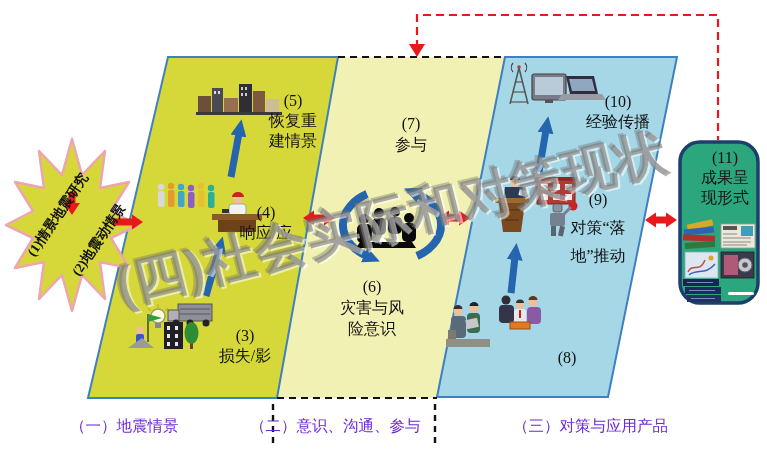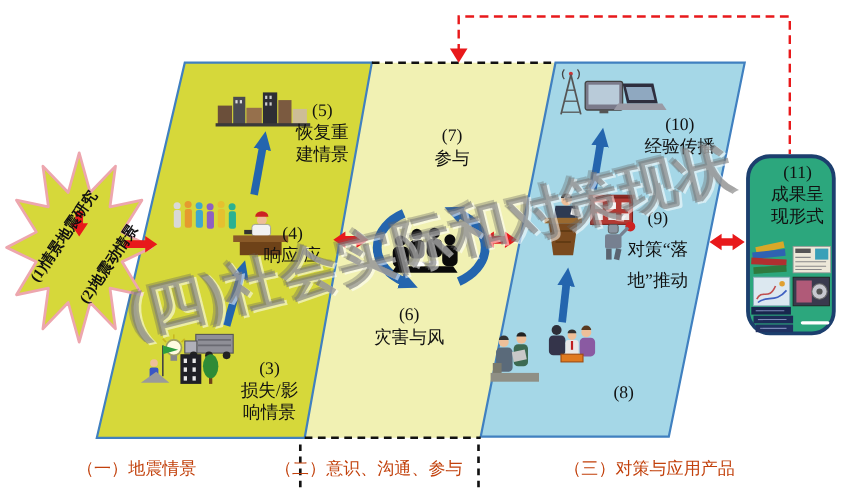--- a/index.html
+++ b/index.html
@@ -3,21 +3,21 @@
 <meta charset="utf-8">
 <style>
   html,body{margin:0;padding:0;background:#fff;}
   #screen{position:relative;width:767px;height:450px;background:#ffffff;overflow:hidden;
           font-family:"Liberation Serif","DejaVu Serif",serif;}
   #shapes{position:absolute;left:0;top:0;width:767px;height:450px;}
   .lbl{position:absolute;text-align:center;font-size:16px;line-height:1.25;color:#111;z-index:3;}
   .lbl .ln{display:block;}
   .lbl-wide{line-height:1.3;}
   .lbl-n9{line-height:1.75;}
-  .flabel{position:absolute;top:416px;font-size:15.5px;color:#c2410c;white-space:nowrap;z-index:3;}
+  .flabel{position:absolute;top:416px;font-size:15.5px;color:#6d28d9;white-space:nowrap;z-index:3;}
   .star-t{position:absolute;white-space:nowrap;font-size:13.5px;font-weight:bold;color:#101010;
           text-align:center;transform:rotate(-56deg);z-index:3;}
   .watermark{position:absolute;left:108px;top:178px;width:620px;font-size:52px;font-weight:bold;
              letter-spacing:1px;white-space:nowrap;transform:rotate(-14deg);
              color:rgba(125,125,125,0.62);
              text-shadow:2px 2px 0 rgba(255,255,255,0.55), -2px -2px 0 rgba(100,100,100,0.35);
              font-family:"Liberation Sans","DejaVu Sans",sans-serif;z-index:6;pointer-events:none;}
 </style>
 </head>
 <body>
@@ -299,39 +299,39 @@
     <span class="ln">恢复重</span>
     <span class="ln">建情景</span>
   </div>
   <div class="lbl" style="left:228px;top:203px;width:76px;">
     <span class="ln">(4)</span>
     <span class="ln">响应/应</span>
   </div>
   <div class="lbl" style="left:207px;top:326px;width:76px;">
     <span class="ln">(3)</span>
     <span class="ln">损失/影</span>
-    <span class="ln">响情景</span>
   </div>
   <div class="lbl lbl-wide" style="left:328px;top:277px;width:88px;">
     <span class="ln">(6)</span>
     <span class="ln">灾害与风</span>
+    <span class="ln">险意识</span>
   </div>
   <div class="lbl lbl-wide" style="left:373px;top:114px;width:76px;">
     <span class="ln">(7)</span>
     <span class="ln">参与</span>
   </div>
   <div class="lbl" style="left:525px;top:348px;width:84px;">
     <span class="ln">(8)</span>
   </div>
   <div class="lbl lbl-n9" style="left:552px;top:186px;width:92px;">
     <span class="ln">(9)</span>
     <span class="ln">对策“落</span>
     <span class="ln">地”推动</span>
   </div>
-  <div class="lbl" style="left:576px;top:92px;width:84px;margin-top:12px;">
+  <div class="lbl" style="left:576px;top:92px;width:84px;">
     <span class="ln">(10)</span>
     <span class="ln">经验传播</span>
   </div>
   <div class="lbl" style="left:681px;top:148px;width:88px;">
     <span class="ln">(11)</span>
     <span class="ln">成果呈</span>
     <span class="ln">现形式</span>
   </div>
 
   <div class="flabel" style="left:70px;">（一）地震情景</div>

